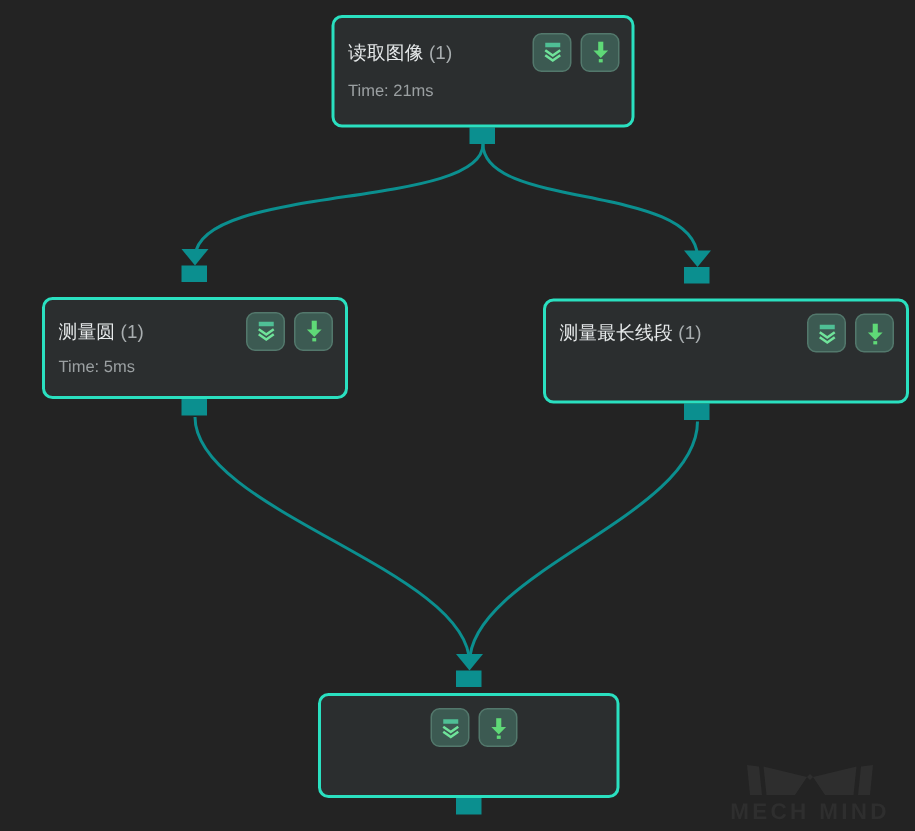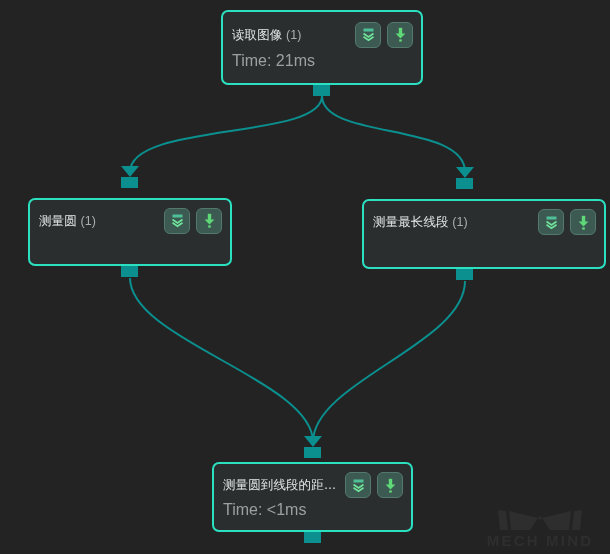--- a/index.html
+++ b/index.html
@@ -95,21 +95,21 @@
     cursor: pointer;
   }
 
   .nbtn.run {
     background: #3c5a52;
     border-color: #53786c;
   }
 
   .node-footer {
     padding: 0 9px 8px 9px;
-    font-size: 16px;
+    font-size: 11px;
     color: #9ba0a2;
     line-height: 18px;
   }
 
   
   .port {
     position: absolute;
     width: 17px;
     height: 11px;
     background: #0b8f8f;
@@ -199,20 +199,21 @@
         </div>
         <div class="nbtn run">
           <svg width="17" height="17" viewBox="0 0 17 17">
             <rect x="6.8" y="1.8" width="3.4" height="6.2" fill="#5fd977"></rect>
             <polygon points="3.6,7.6 13.4,7.6 8.5,12.6" fill="#5fd977"></polygon>
             <rect x="7.2" y="13.4" width="2.6" height="2.2" fill="#5fd977"></rect>
           </svg>
         </div>
       </div>
     </div>
+    <div class="node-footer">Time: 5ms</div>
   </div>
 
   <div class="node" style="left:362px; top:199px; width:244px; height:70px;">
     <div class="node-head" style="height:37px;">
       <div class="node-title">
         <span>测量最长线段</span>
         <span class="cnt">(1)</span>
       </div>
       <div class="node-buttons">
         <div class="nbtn">
@@ -228,42 +229,37 @@
             <polygon points="3.6,7.6 13.4,7.6 8.5,12.6" fill="#5fd977"></polygon>
             <rect x="7.2" y="13.4" width="2.6" height="2.2" fill="#5fd977"></rect>
           </svg>
         </div>
       </div>
     </div>
   </div>
 
   <div class="node" style="left:212px; top:462px; width:201px; height:70px;">
     <div class="node-head" style="height:37px;">
-      <div class="node-title">
-        <span>测量圆到线段的距…</span>
-        <span class="cnt"></span>
-      </div>
-      <div class="node-buttons">
-        <div class="nbtn">
-          <svg width="17" height="17" viewBox="0 0 17 17">
-            <rect x="3.5" y="2.5" width="10" height="3" fill="#4fbf95"></rect>
-            <polyline points="3.5,7.5 8.5,11 13.5,7.5" fill="none" stroke="#6fe39a" stroke-width="1.7"></polyline>
-            <polyline points="3.5,10.8 8.5,14.3 13.5,10.8" fill="none" stroke="#6fe39a" stroke-width="1.7"></polyline>
-          </svg>
-        </div>
-        <div class="nbtn run">
-          <svg width="17" height="17" viewBox="0 0 17 17">
-            <rect x="6.8" y="1.8" width="3.4" height="6.2" fill="#5fd977"></rect>
-            <polygon points="3.6,7.6 13.4,7.6 8.5,12.6" fill="#5fd977"></polygon>
-            <rect x="7.2" y="13.4" width="2.6" height="2.2" fill="#5fd977"></rect>
-          </svg>
-        </div>
-      </div>
-    </div>
-    <div class="node-footer">Time: &lt;1ms</div>
+      <div class="node-buttons">
+        <div class="nbtn">
+          <svg width="17" height="17" viewBox="0 0 17 17">
+            <rect x="3.5" y="2.5" width="10" height="3" fill="#4fbf95"></rect>
+            <polyline points="3.5,7.5 8.5,11 13.5,7.5" fill="none" stroke="#6fe39a" stroke-width="1.7"></polyline>
+            <polyline points="3.5,10.8 8.5,14.3 13.5,10.8" fill="none" stroke="#6fe39a" stroke-width="1.7"></polyline>
+          </svg>
+        </div>
+        <div class="nbtn run">
+          <svg width="17" height="17" viewBox="0 0 17 17">
+            <rect x="6.8" y="1.8" width="3.4" height="6.2" fill="#5fd977"></rect>
+            <polygon points="3.6,7.6 13.4,7.6 8.5,12.6" fill="#5fd977"></polygon>
+            <rect x="7.2" y="13.4" width="2.6" height="2.2" fill="#5fd977"></rect>
+          </svg>
+        </div>
+      </div>
+    </div>
   </div>
 
   <svg class="watermark" viewBox="0 0 128 56">
     <g fill="#2e2e2e">
       <polygon points="22,16 30,17 32,36 24,36"></polygon>
       <polygon points="33,17 62,24 54,36 35,36"></polygon>
       <polygon points="66,24 95,17 93,36 74,36"></polygon>
       <polygon points="98,17 106,16 104,36 96,36"></polygon>
       <polygon points="62,24 64,22 66,24 64,26"></polygon>
     </g>

